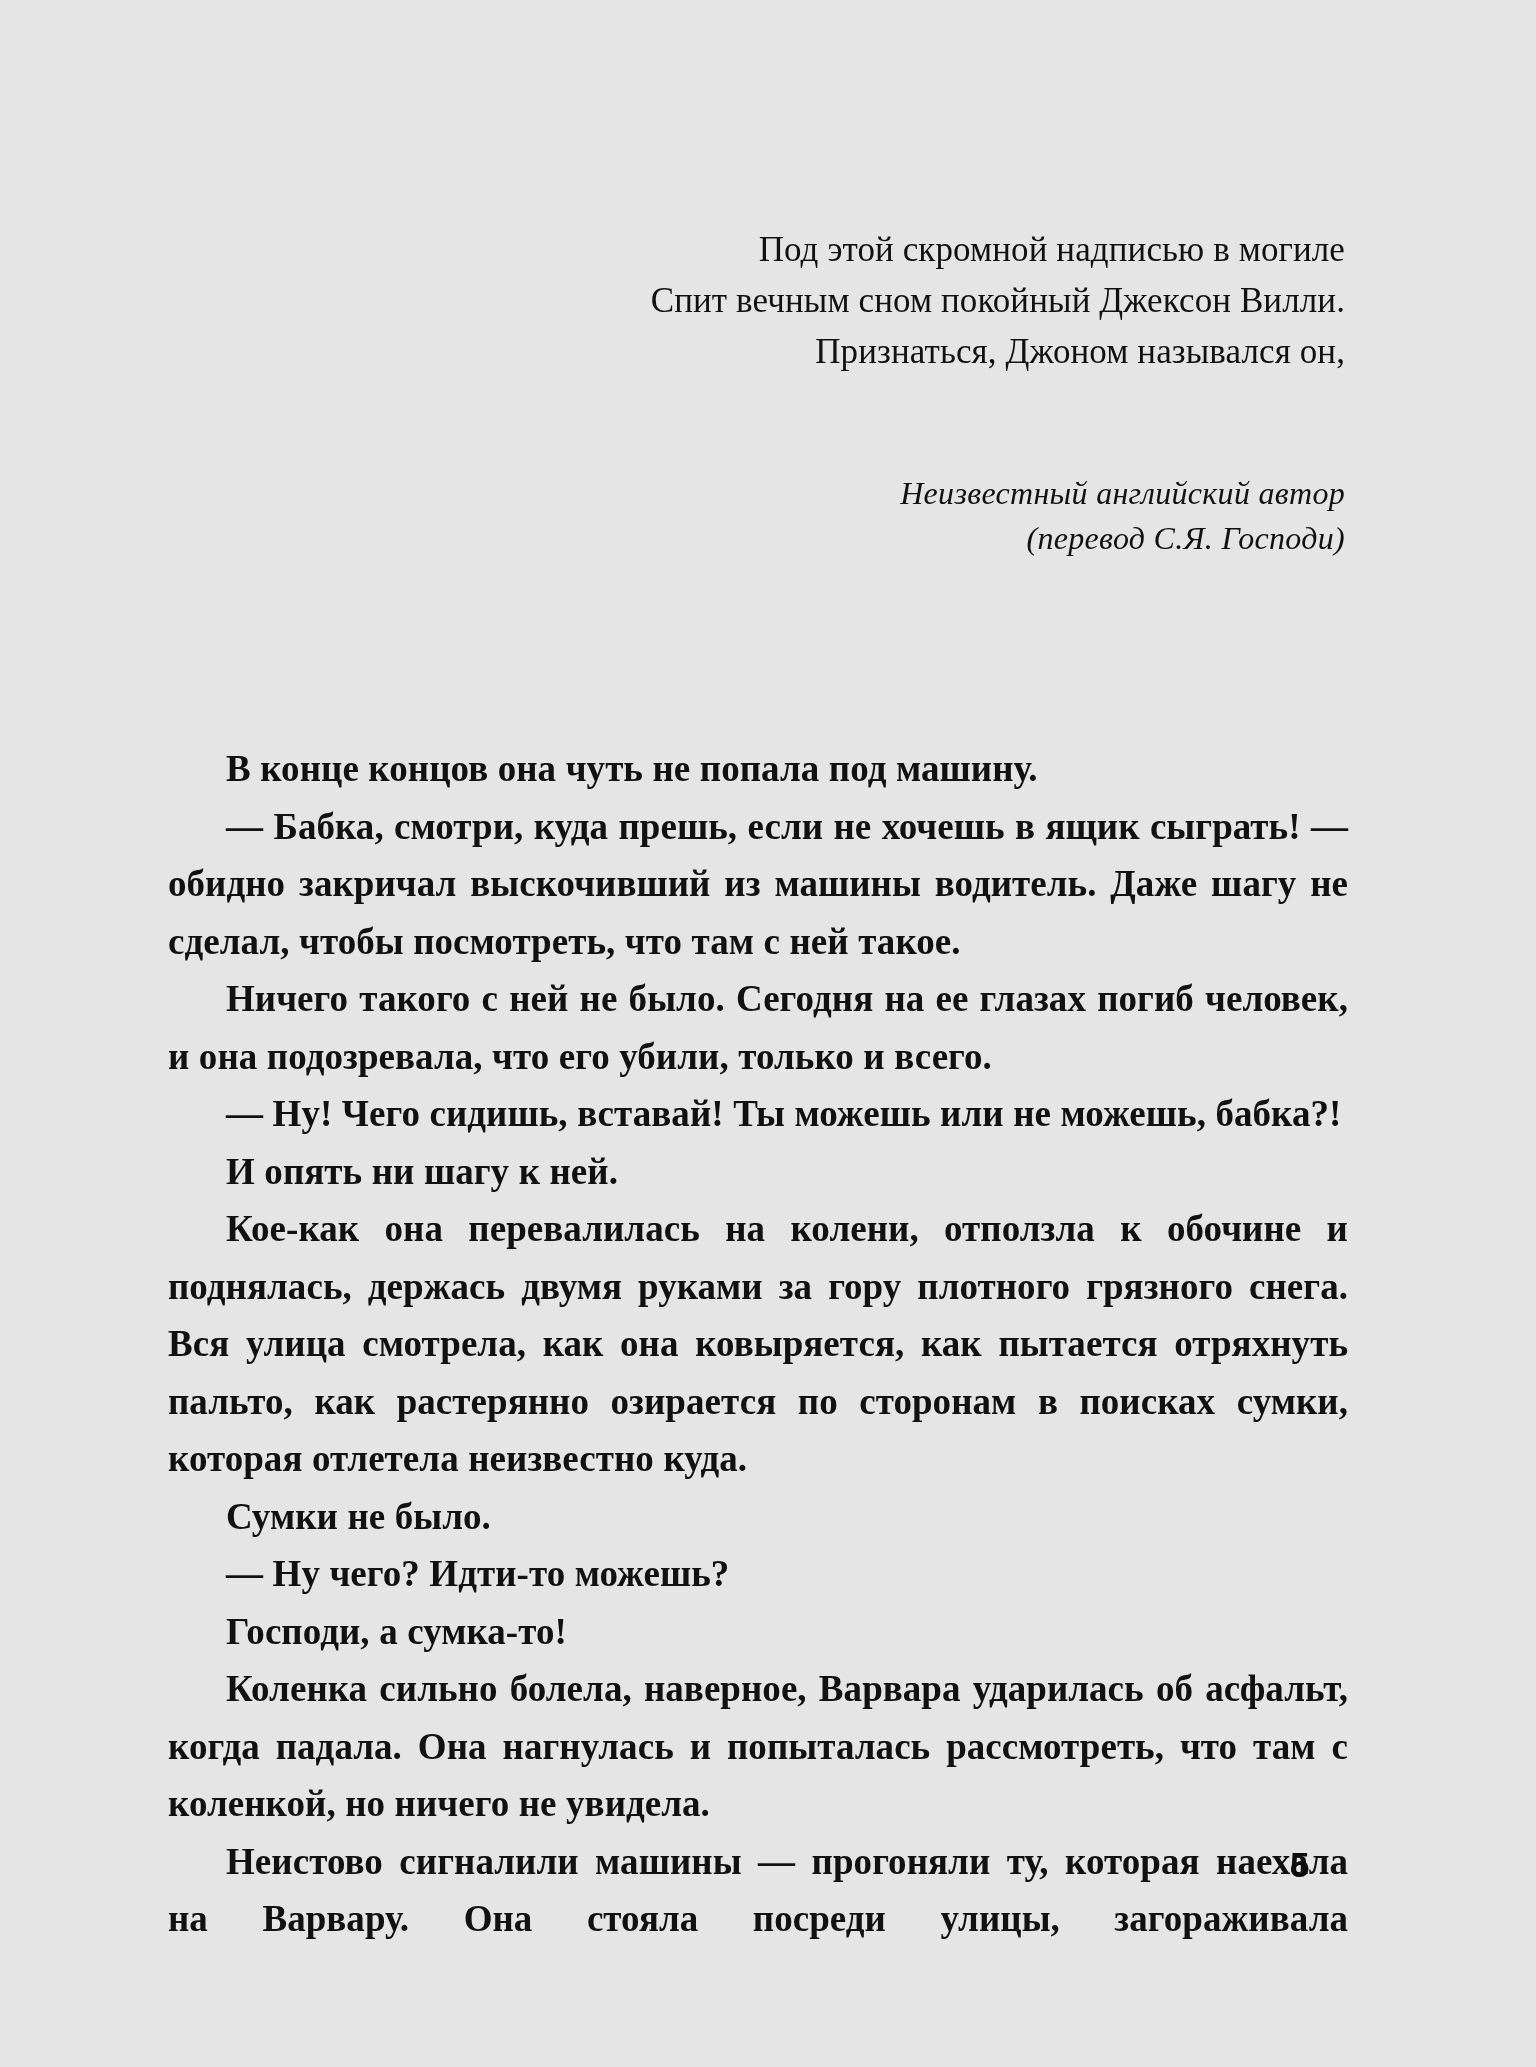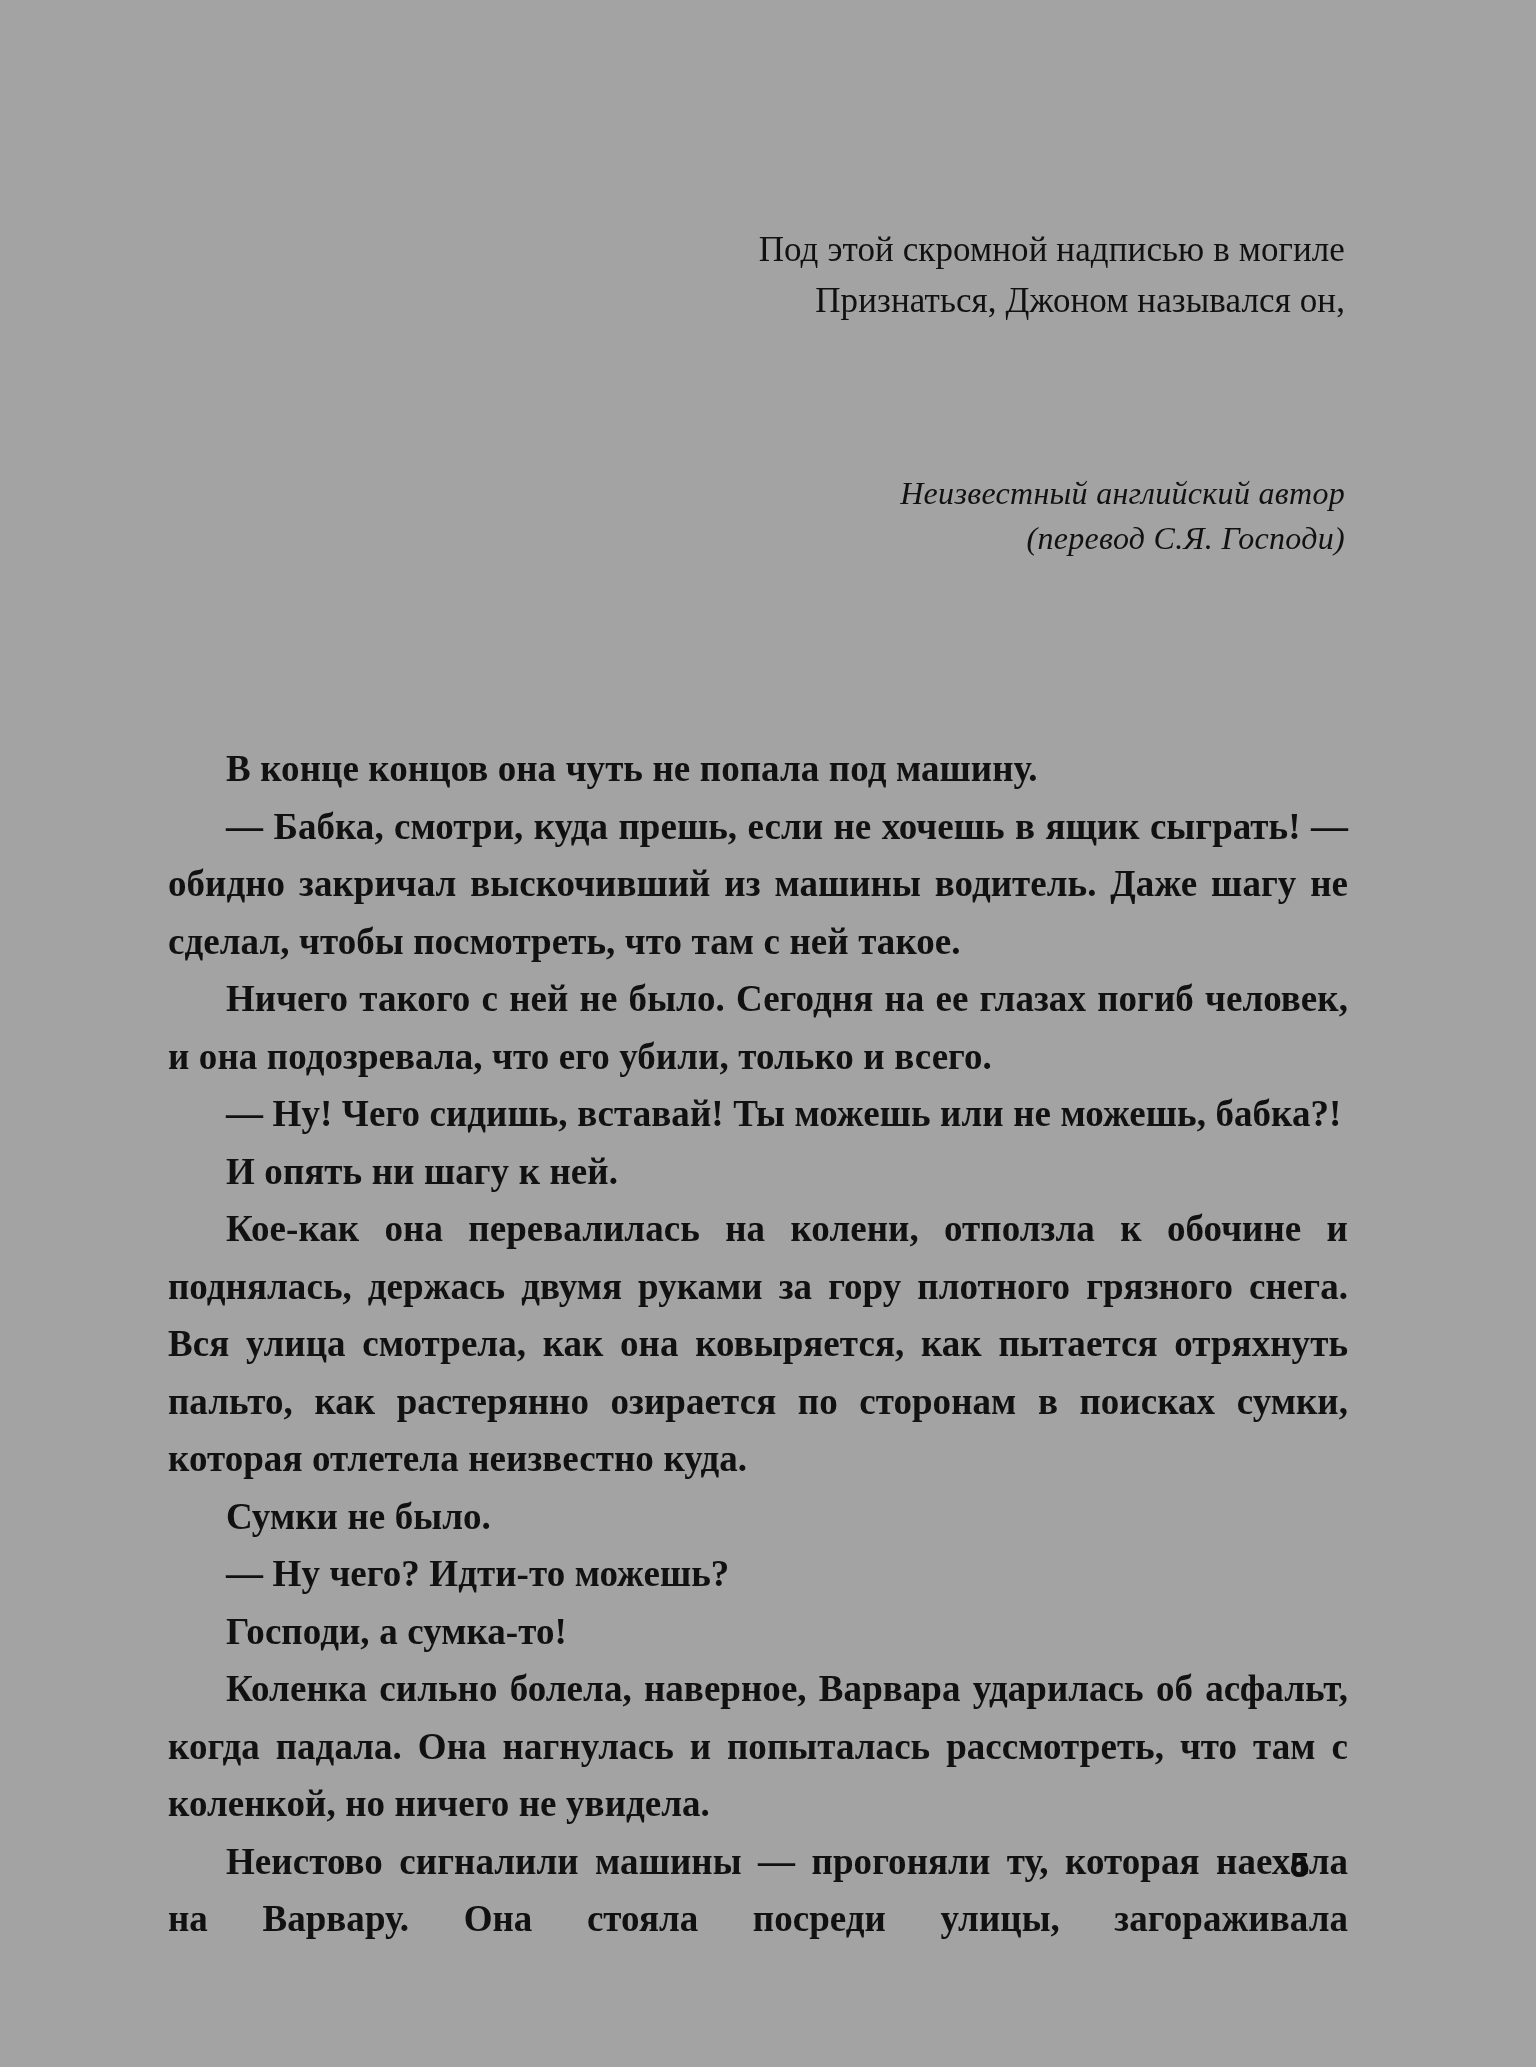--- a/index.html
+++ b/index.html
@@ -13,21 +13,21 @@
     height: 2067px;
     position: relative;
     font-family: "Liberation Serif", "DejaVu Serif", serif;
     color: #0a0a0a;
     -webkit-font-smoothing: antialiased;
   }
 
   .page {
     position: absolute;
     inset: 0;
-    background: #a3a3a3;
+    background: #e5e5e5;
     overflow: hidden;
   }
 
   
   .epigraph {
     position: absolute;
     left: 190px;
     top: 224px;
     width: 1155px;
     text-align: right;
@@ -91,20 +91,21 @@
     color: #0c0c0c;
   }
 </style>
 </head>
 <body>
 
 <div class="page">
 
   <div class="epigraph">
     <div class="epigraph-line">Под этой скромной надписью в могиле</div>
+    <div class="epigraph-line">Спит вечным сном покойный Джексон Вилли.</div>
     <div class="epigraph-line">Признаться, Джоном назывался он,</div>
   </div>
 
   <div class="epigraph-attribution">
     <div class="attribution-line">Неизвестный английский автор</div>
     <div class="attribution-line">(перевод С.Я. Господи)</div>
   </div>
 
   <div class="body-text">
     <p class="para">В конце концов она чуть не попала под машину.</p>

